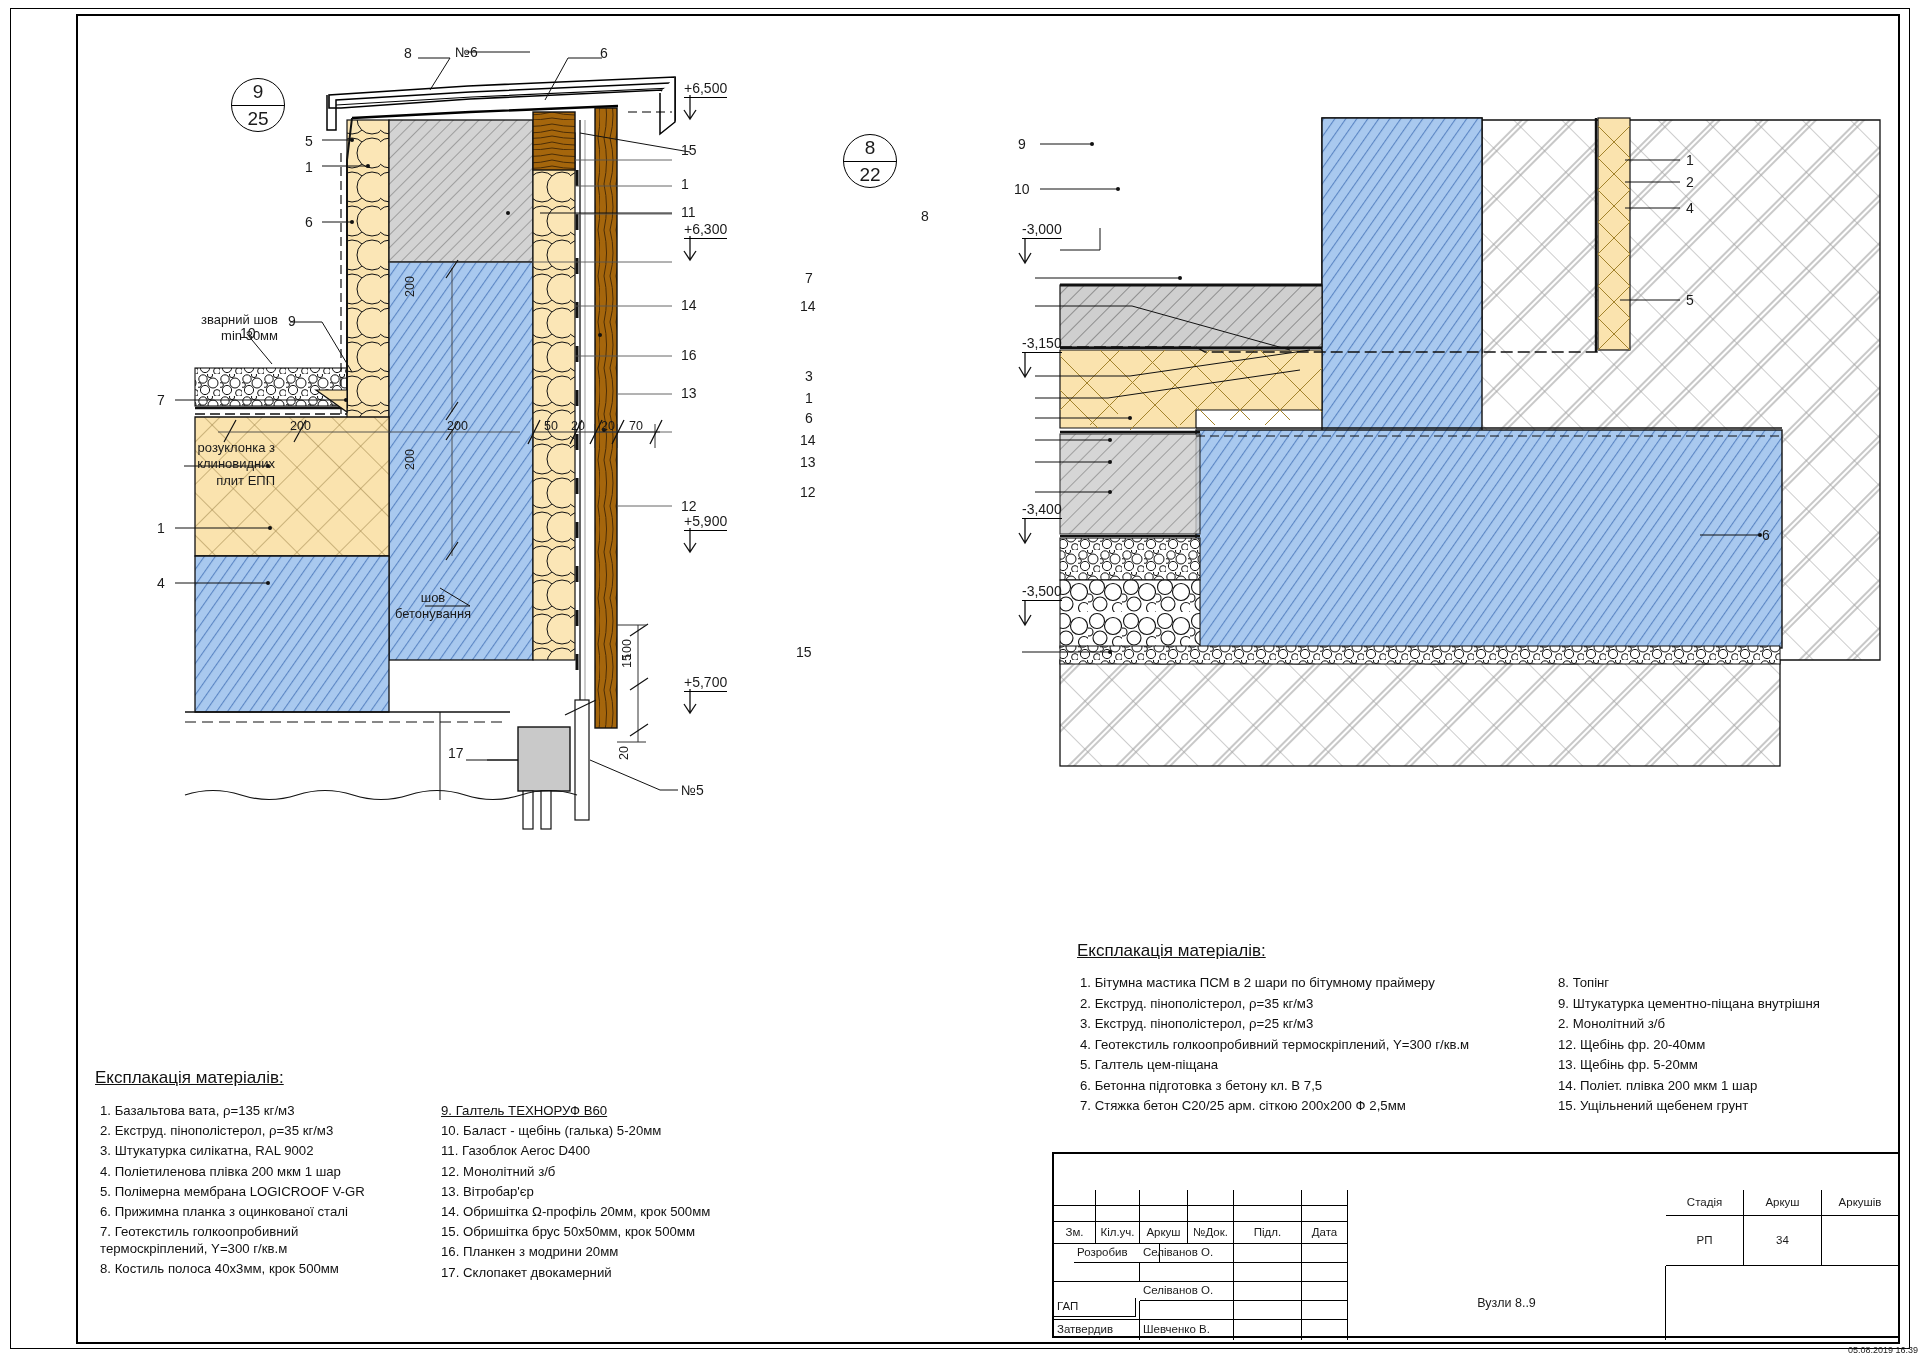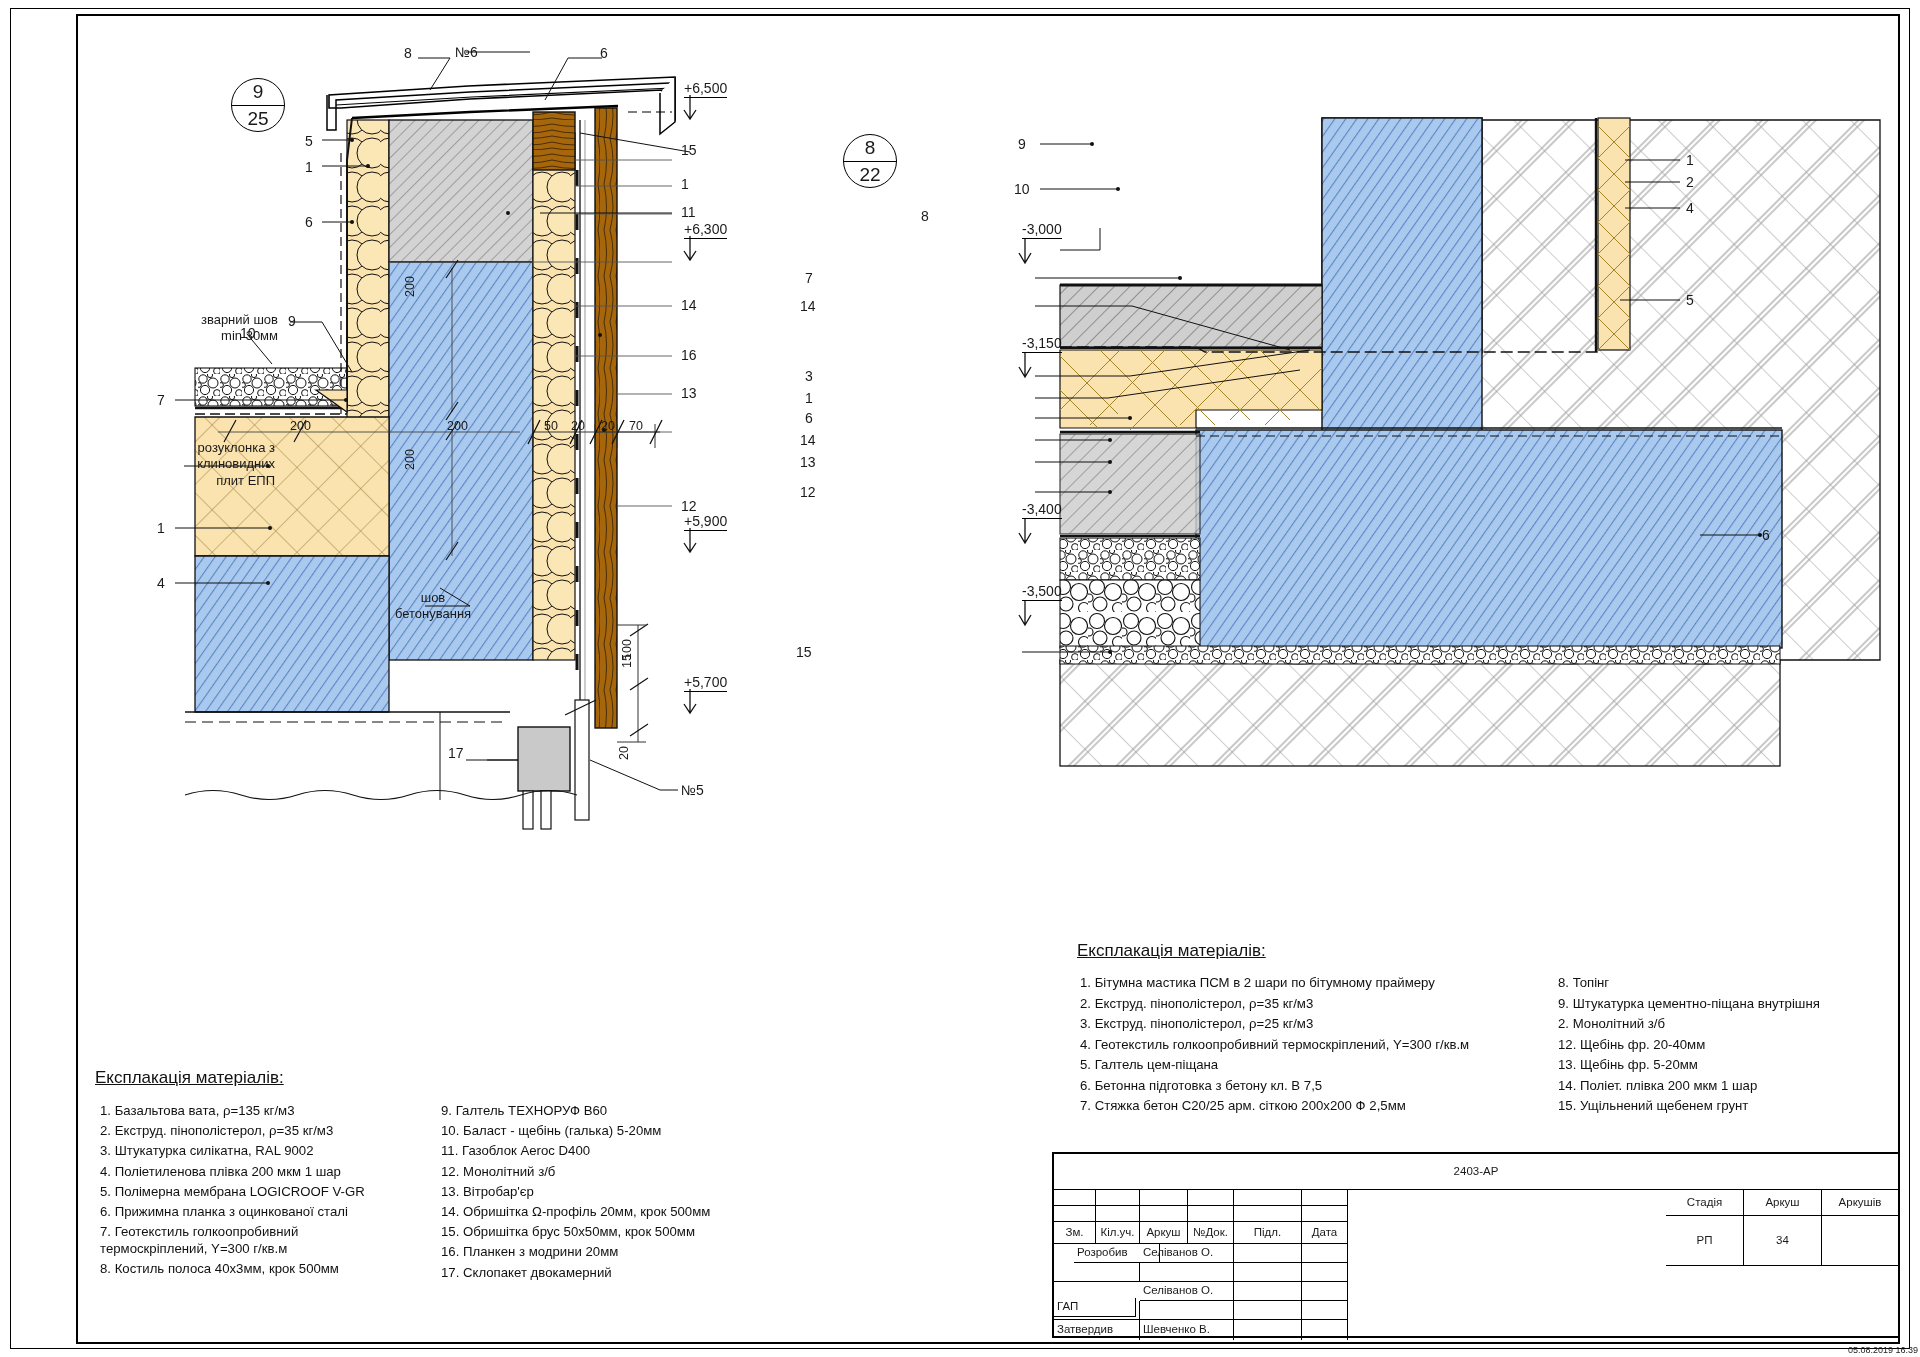--- a/index.html
+++ b/index.html
@@ -545,21 +545,21 @@
     <div class="leg-item" style="position:relative; margin-bottom:5.2px;">2. Екструд. пінополістерол, ρ=35 кг/м3</div>
     <div class="leg-item" style="position:relative; margin-bottom:5.2px;">3. Штукатурка силікатна, RAL 9002</div>
     <div class="leg-item" style="position:relative; margin-bottom:5.2px;">4. Поліетиленова плівка 200 мкм 1 шар</div>
     <div class="leg-item" style="position:relative; margin-bottom:5.2px;">5. Полімерна мембрана LOGICROOF V-GR</div>
     <div class="leg-item" style="position:relative; margin-bottom:5.2px;">6. Прижимна планка з оцинкованої сталі</div>
     <div class="leg-item" style="position:relative; margin-bottom:2px;">7. Геотекстиль голкоопробивний</div>
     <div class="leg-item" style="position:relative; margin-bottom:5.2px;">    термоскріплений, Y=300 г/кв.м</div>
     <div class="leg-item" style="position:relative;">8. Костиль полоса 40х3мм, крок 500мм</div>
   </div>
   <div id="legend-left-col2" style="position:absolute; left:441px; top:1103px;">
-    <div class="leg-item" style="position:relative; margin-bottom:5.2px;">9. Галтель ТЕХНОРУФ В60</div>
+    <div class="leg-item" style="position:relative; margin-bottom:5.2px;text-decoration:underline;">9. Галтель ТЕХНОРУФ В60</div>
     <div class="leg-item" style="position:relative; margin-bottom:5.2px;">10. Баласт - щебінь (галька) 5-20мм</div>
     <div class="leg-item" style="position:relative; margin-bottom:5.2px;">11. Газоблок Aeroc D400</div>
     <div class="leg-item" style="position:relative; margin-bottom:5.2px;">12. Монолітний з/б</div>
     <div class="leg-item" style="position:relative; margin-bottom:5.2px;">13. Вітробар'єр</div>
     <div class="leg-item" style="position:relative; margin-bottom:5.2px;">14. Обришітка  Ω-профіль 20мм, крок 500мм</div>
     <div class="leg-item" style="position:relative; margin-bottom:5.2px;">15. Обришітка  брус 50х50мм, крок 500мм</div>
     <div class="leg-item" style="position:relative; margin-bottom:5.2px;">16. Планкен з модрини 20мм</div>
     <div class="leg-item" style="position:relative;">17. Склопакет двокамерний</div>
   </div>
 
@@ -578,21 +578,20 @@
     <div class="leg-item" style="position:relative; margin-bottom:5.5px;">9. Штукатурка цементно-піщана внутрішня</div>
     <div class="leg-item" style="position:relative; margin-bottom:5.5px;">2. Монолітний з/б</div>
     <div class="leg-item" style="position:relative; margin-bottom:5.5px;">12. Щебінь фр. 20-40мм</div>
     <div class="leg-item" style="position:relative; margin-bottom:5.5px;">13. Щебінь фр. 5-20мм</div>
     <div class="leg-item" style="position:relative; margin-bottom:5.5px;">14. Поліет. плівка 200 мкм 1 шар</div>
     <div class="leg-item" style="position:relative;">15. Ущільнений щебенем грунт</div>
   </div>
 
   <div id="titleblock">
 
-    <div class="cell nr" style="left:0; top:0; width:844px; height:36px;">2403-AP</div>
 
     <div class="cell" style="left:0;   top:36px; width:42px;  height:16px;"></div>
     <div class="cell" style="left:42px; top:36px; width:44px; height:16px;"></div>
     <div class="cell" style="left:86px; top:36px; width:48px; height:16px;"></div>
     <div class="cell" style="left:134px;top:36px; width:46px; height:16px;"></div>
     <div class="cell" style="left:180px;top:36px; width:68px; height:16px;"></div>
     <div class="cell" style="left:248px;top:36px; width:46px; height:16px;"></div>
 
     <div class="cell" style="left:0;   top:52px; width:42px;  height:16px;"></div>
     <div class="cell" style="left:42px; top:52px; width:44px; height:16px;"></div>
@@ -627,20 +626,21 @@
     <div class="cell lf" style="left:86px;top:147px; width:94px; height:19px;"></div>
     <div class="cell" style="left:180px;top:147px; width:68px; height:19px;"></div>
     <div class="cell" style="left:248px;top:147px; width:46px; height:19px;"></div>
 
     <div class="cell lf nb" style="left:0;  top:166px; width:86px; height:20px;">Затвердив</div>
     <div class="cell lf nb" style="left:86px;top:166px; width:94px; height:20px;">Шевченко В.</div>
     <div class="cell nb" style="left:180px;top:166px; width:68px; height:20px;"></div>
     <div class="cell nb" style="left:248px;top:166px; width:46px; height:20px;"></div>
 
 
+    <div class="cell nb" style="left:294px; top:112px; width:318px; height:74px; font-size:12.5px;">Вузли 8..9</div>
 
     <div class="cell" style="left:612px; top:36px; width:78px; height:26px;">Стадія</div>
     <div class="cell" style="left:690px; top:36px; width:78px; height:26px;">Аркуш</div>
     <div class="cell nr" style="left:768px; top:36px; width:76px; height:26px;">Аркушів</div>
 
     <div class="cell" style="left:612px; top:62px; width:78px; height:50px;">РП</div>
     <div class="cell" style="left:690px; top:62px; width:78px; height:50px;">34</div>
     <div class="cell nr" style="left:768px; top:62px; width:76px; height:50px;"></div>
 
   </div>

